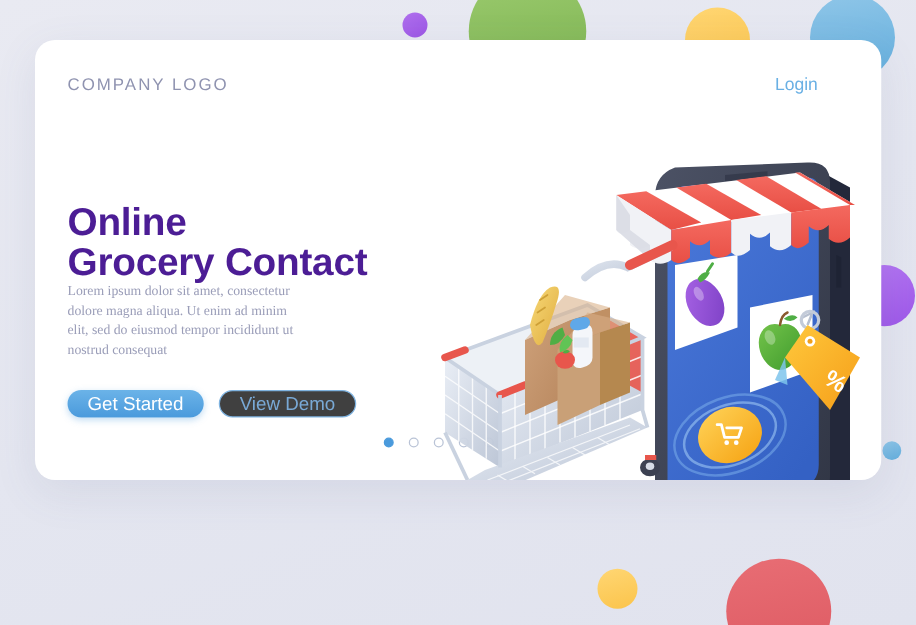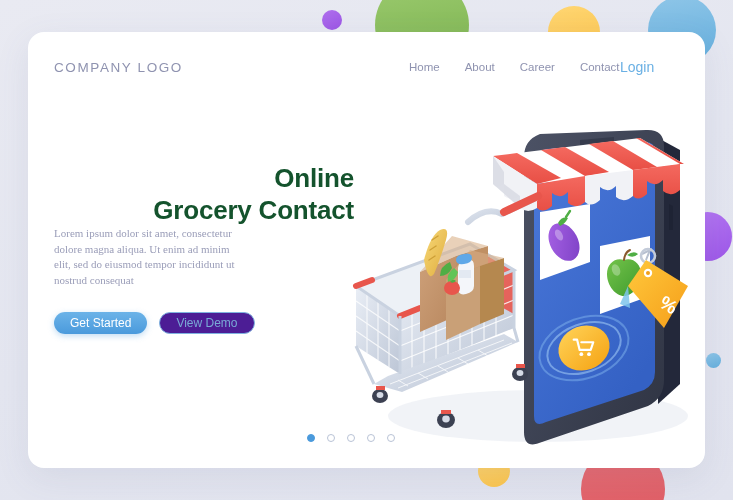--- a/index.html
+++ b/index.html
@@ -58,21 +58,21 @@
   }
   .deco-red-bottom {
     left: 581px; top: 447px; width: 84px; height: 84px;
     background: linear-gradient(170deg, #e86d74 0%, #dd5a62 100%);
   }
 
   
   .hero-card {
     position: absolute;
     left: 28px; top: 32px;
-    width: 677px; height: 436px;
+    width: 677px; height: 352px;
     background: #ffffff;
     border-radius: 16px;
     box-shadow: 0 10px 34px rgba(90, 95, 135, 0.10);
     overflow: hidden;
     padding-left: 40px;
   }
 
   
   .site-header {
     position: absolute;
@@ -111,63 +111,62 @@
     font-size: 14px;
     color: #6ab0e4;
     text-decoration: none;
     cursor: pointer;
   }
 
   
   .hero-text { position: absolute; left: 26px; top: 130px; width: 300px; }
 
   .headline {
-    font-size: 26px;
+    font-size: 31px;
     line-height: 32px;
     font-weight: bold;
-    color: #14532d;
+    color: #4c1d95;
     letter-spacing: -0.2px;
-    text-align: right;
   }
   .headline span { display: block; }
 
   .subcopy {
     font-size: 11px;
     line-height: 15.5px;
     color: #9a9db8;
     width: 216px;
     font-family: Liberation Serif, serif;
   }
   .subcopy span { display: block; }
 
   .cta-row {
     margin-top: 24px;
     display: flex;
     align-items: center;
     gap: 12px;
   }
   .btn {
-    font-size: 12px;
+    font-size: 15px;
     border-radius: 40px;
     padding: 0 16px;
     height: 22px;
     display: inline-flex;
     align-items: center;
     justify-content: center;
     cursor: pointer;
     white-space: nowrap;
   }
   .btn-primary {
     background: linear-gradient(180deg, #6bb3e8 0%, #4a9adc 100%);
     color: #ffffff;
     border: none;
     box-shadow: 0 2px 6px rgba(74, 154, 220, 0.35);
   }
   .btn-secondary {
-    background: #4c1d95;
+    background: #404040;
     color: #79a9d6;
     border: 1px solid #7fb3e0;
   }
 
   
   .dots {
     position: absolute;
     left: 279px; bottom: 26px;
     display: flex;
     gap: 12px;
@@ -204,26 +203,20 @@
 <div class="deco deco-purple-lg"></div>
 <div class="deco deco-blue-sm-right"></div>
 <div class="deco deco-yellow-bottom"></div>
 <div class="deco deco-red-bottom"></div>
 
 <div class="hero-card">
 
   <header class="site-header">
     <div class="logo">COMPANY LOGO</div>
 
-    <nav class="nav">
-      <a class="nav-link">Home</a>
-      <a class="nav-link">About</a>
-      <a class="nav-link">Career</a>
-      <a class="nav-link">Contact</a>
-    </nav>
 
     <a class="nav-login">Login</a>
   </header>
 
   <div class="hero-text">
     <h1 class="headline">
       <span>Online</span>
       <span>Grocery Contact</span>
     </h1>
 

